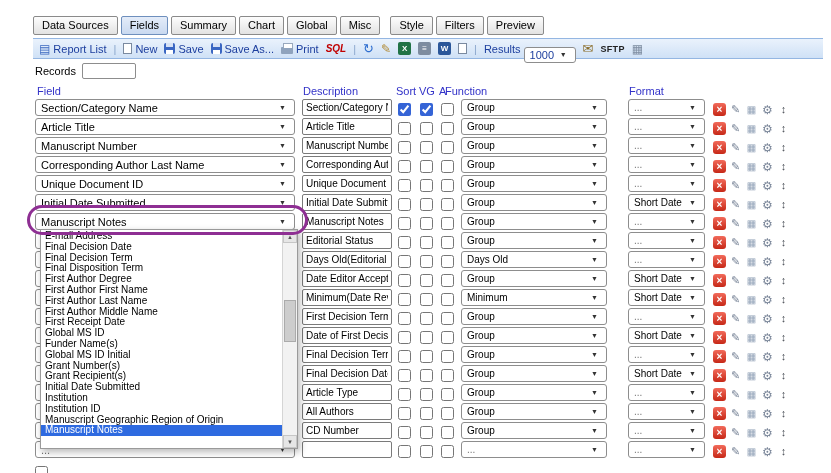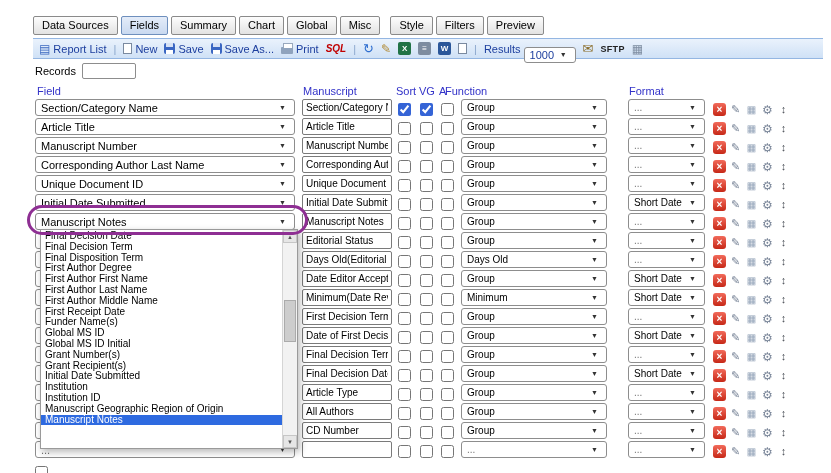--- a/index.html
+++ b/index.html
@@ -189,21 +189,21 @@
     <span class="glyph grid-gray">▦</span>
   </div>
 
   <div class="records">
     <span>Records</span>
     <input type="text" value="" style="">
   </div>
 
   <div class="colheads">
     <span class="h-field">Field</span>
-    <span class="h-desc">Manuscript</span>
+    <span class="h-desc">Description</span>
     <span class="h-sort">Sort</span>
     <span class="h-vg">VG</span>
     <span class="h-a">A</span>
     <span class="h-func">Function</span>
     <span class="h-format">Format</span>
   </div>
 
   <div class="rows">
       <div class="row">
     <div class="sel field-sel">
@@ -677,30 +677,31 @@
       <span class="ic g1">✎</span>
       <span class="ic g2">▦</span>
       <span class="ic g3">⚙</span>
       <span class="ic g4">↕</span>
     </div>
   </div>
     </div>
 
   <div class="droplist">
     <div class="dl-items">
+        <div class="dlitem">E-mail Address</div>
         <div class="dlitem">Final Decision Date</div>
         <div class="dlitem">Final Decision Term</div>
         <div class="dlitem">Final Disposition Term</div>
         <div class="dlitem">First Author Degree</div>
         <div class="dlitem">First Author First Name</div>
         <div class="dlitem">First Author Last Name</div>
         <div class="dlitem">First Author Middle Name</div>
         <div class="dlitem">First Receipt Date</div>
+        <div class="dlitem">Global MS ID</div>
         <div class="dlitem">Funder Name(s)</div>
-        <div class="dlitem">Global MS ID</div>
         <div class="dlitem">Global MS ID Initial</div>
         <div class="dlitem">Grant Number(s)</div>
         <div class="dlitem">Grant Recipient(s)</div>
         <div class="dlitem">Initial Date Submitted</div>
         <div class="dlitem">Institution</div>
         <div class="dlitem">Institution ID</div>
         <div class="dlitem">Manuscript Geographic Region of Origin</div>
         <div class="dlitem selected">Manuscript Notes</div>
       </div>
     <div class="dscroll">

